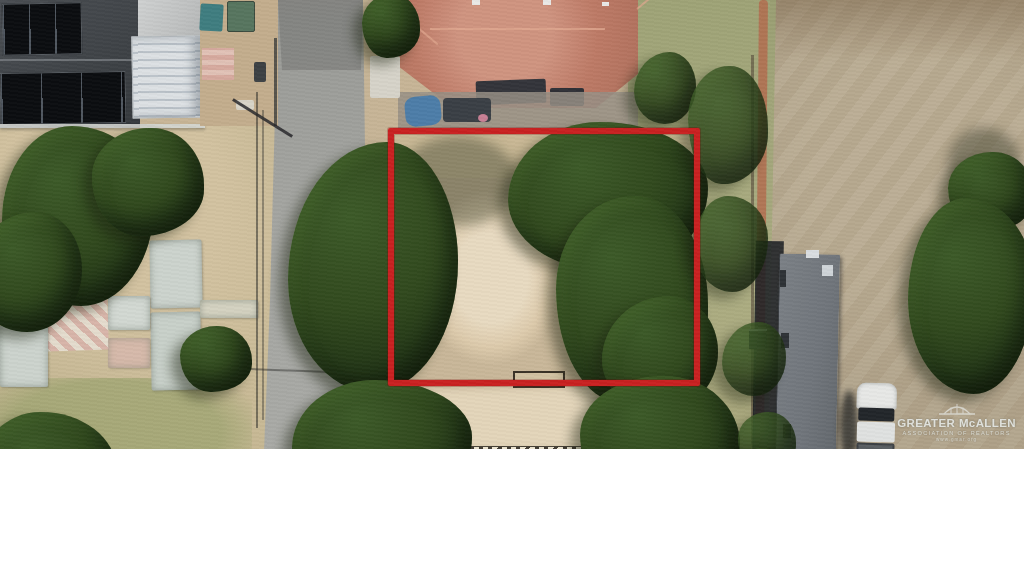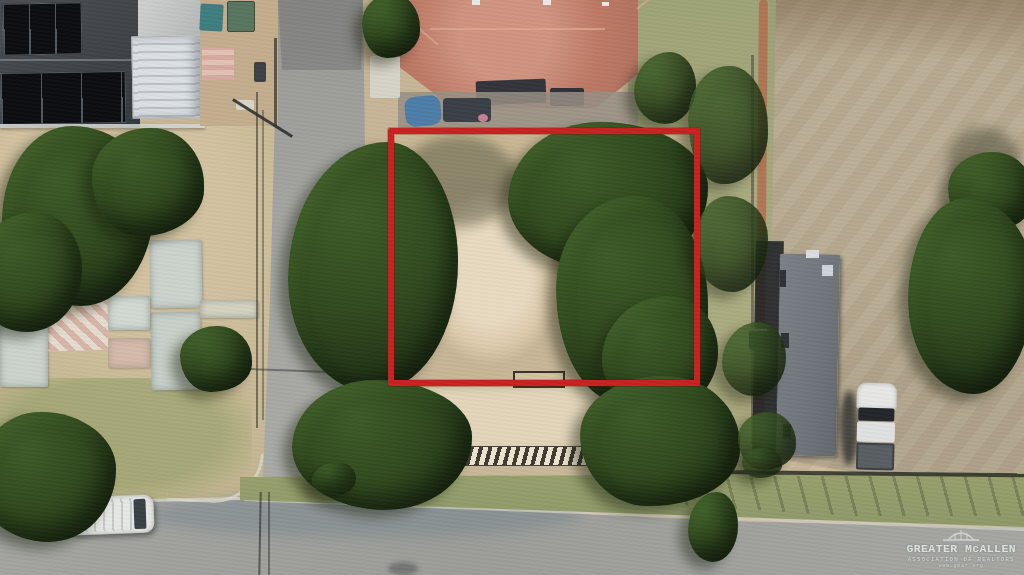--- a/index.html
+++ b/index.html
@@ -1,18 +1,18 @@
 <!DOCTYPE html>
 <html style="--boundary-red: #c92121; --road-gray: #9f9f9b; --dirt-tan: #c6b496; --field-tan: #b2a48b; --sand-light: #e3d5ba; --dry-grass: #bfb28d; --green-grass: #8f9868; --tree-dark: #223516; --tree-mid: #3c5a28; --roof-terracotta: #bd7a66; --roof-dark: #3f4347; --solar-black: #0b0d10; --metal-white: #dce0e3; --trailer-gray: #70757b; --vehicle-white: #e7e8e6; --slab-gray: #ccd3cd; --watermark-white: #e6e9e6;"><head>
 <meta charset="utf-8">
 <style>
   html,body{margin:0;padding:0;background:#fff;}
   #canvas{
-    position:relative;width:1024px;height:575px;overflow:hidden;
-    font-family:Liberation Mono, monospace;
+    position:relative;width:1024px;height:449px;overflow:hidden;
+    font-family:Liberation Sans, sans-serif;
     background:linear-gradient(160deg,#c8b697 0%, var(--dirt-tan) 45%, #cdbc9e 100%);
   }
   .a{position:absolute;}
   
   .tree{
     position:absolute;
     border-radius:46% 54% 48% 52% / 52% 44% 56% 48%;
     background:radial-gradient(circle at 36% 30%, var(--tree-mid) 0%, #31491e 45%, var(--tree-dark) 78%, #16230d 100%);
     box-shadow:-9px 7px 12px rgba(25,32,14,.45),
                inset -10px -12px 20px rgba(8,14,5,.55),

